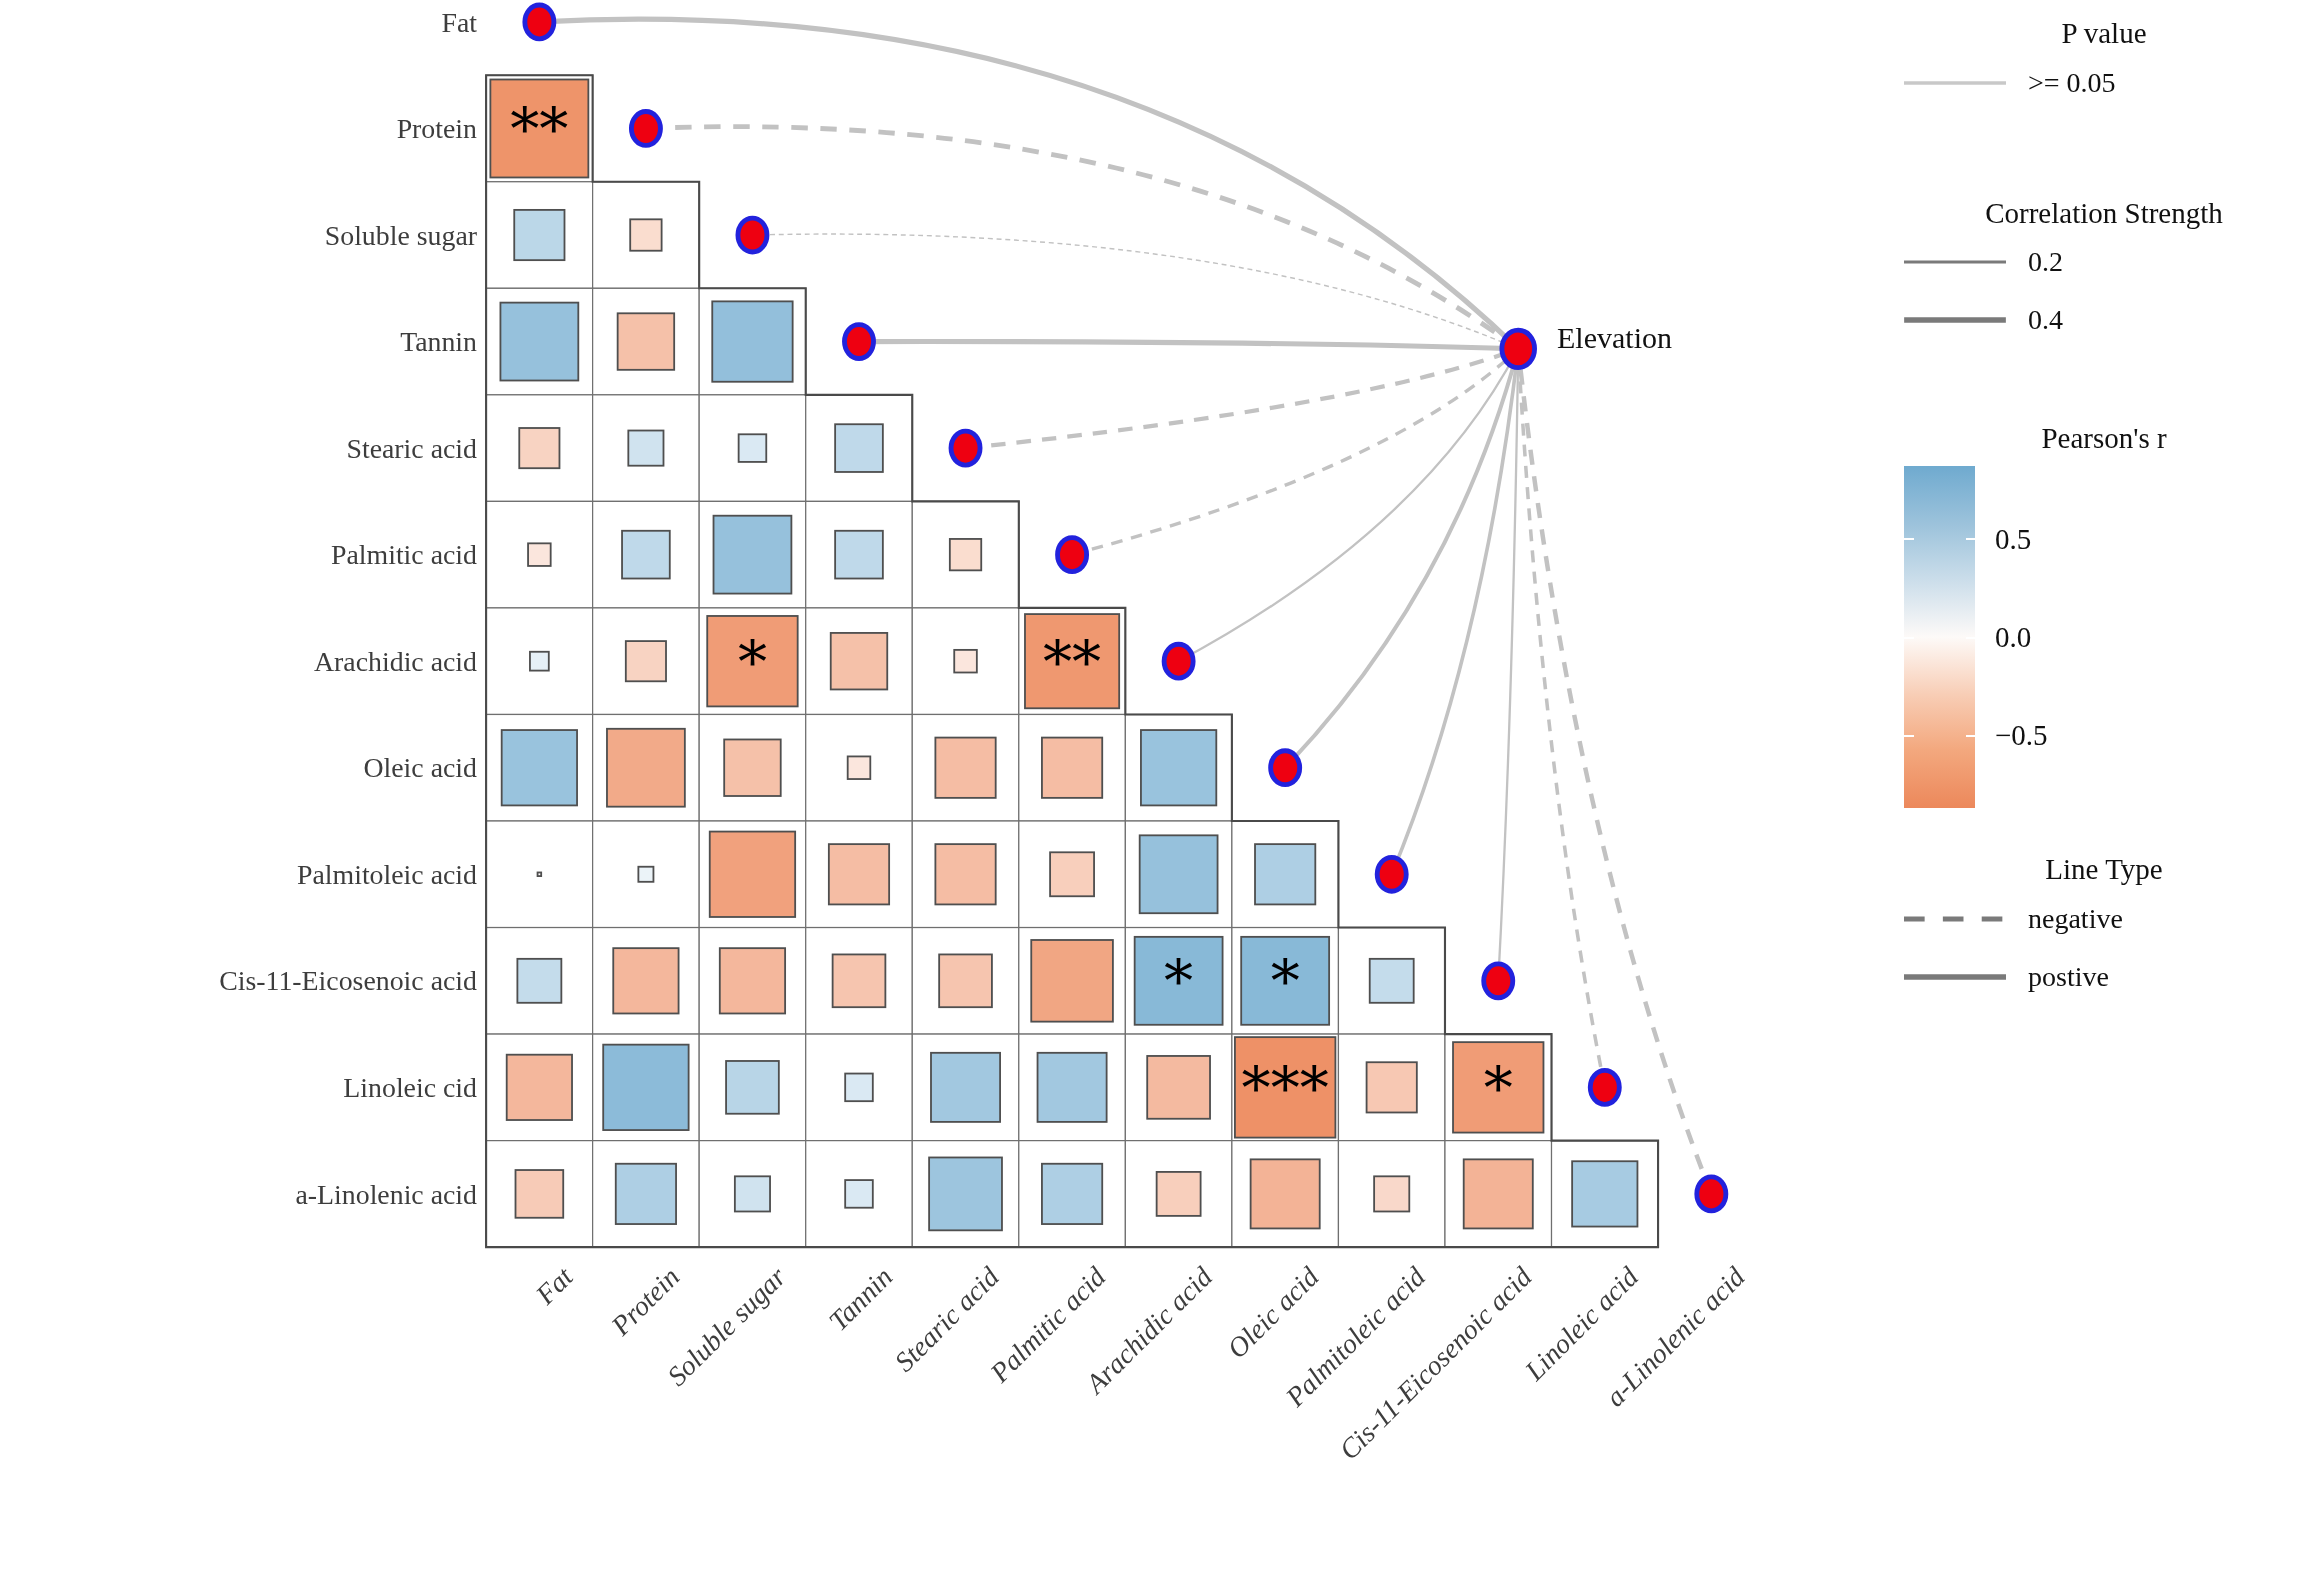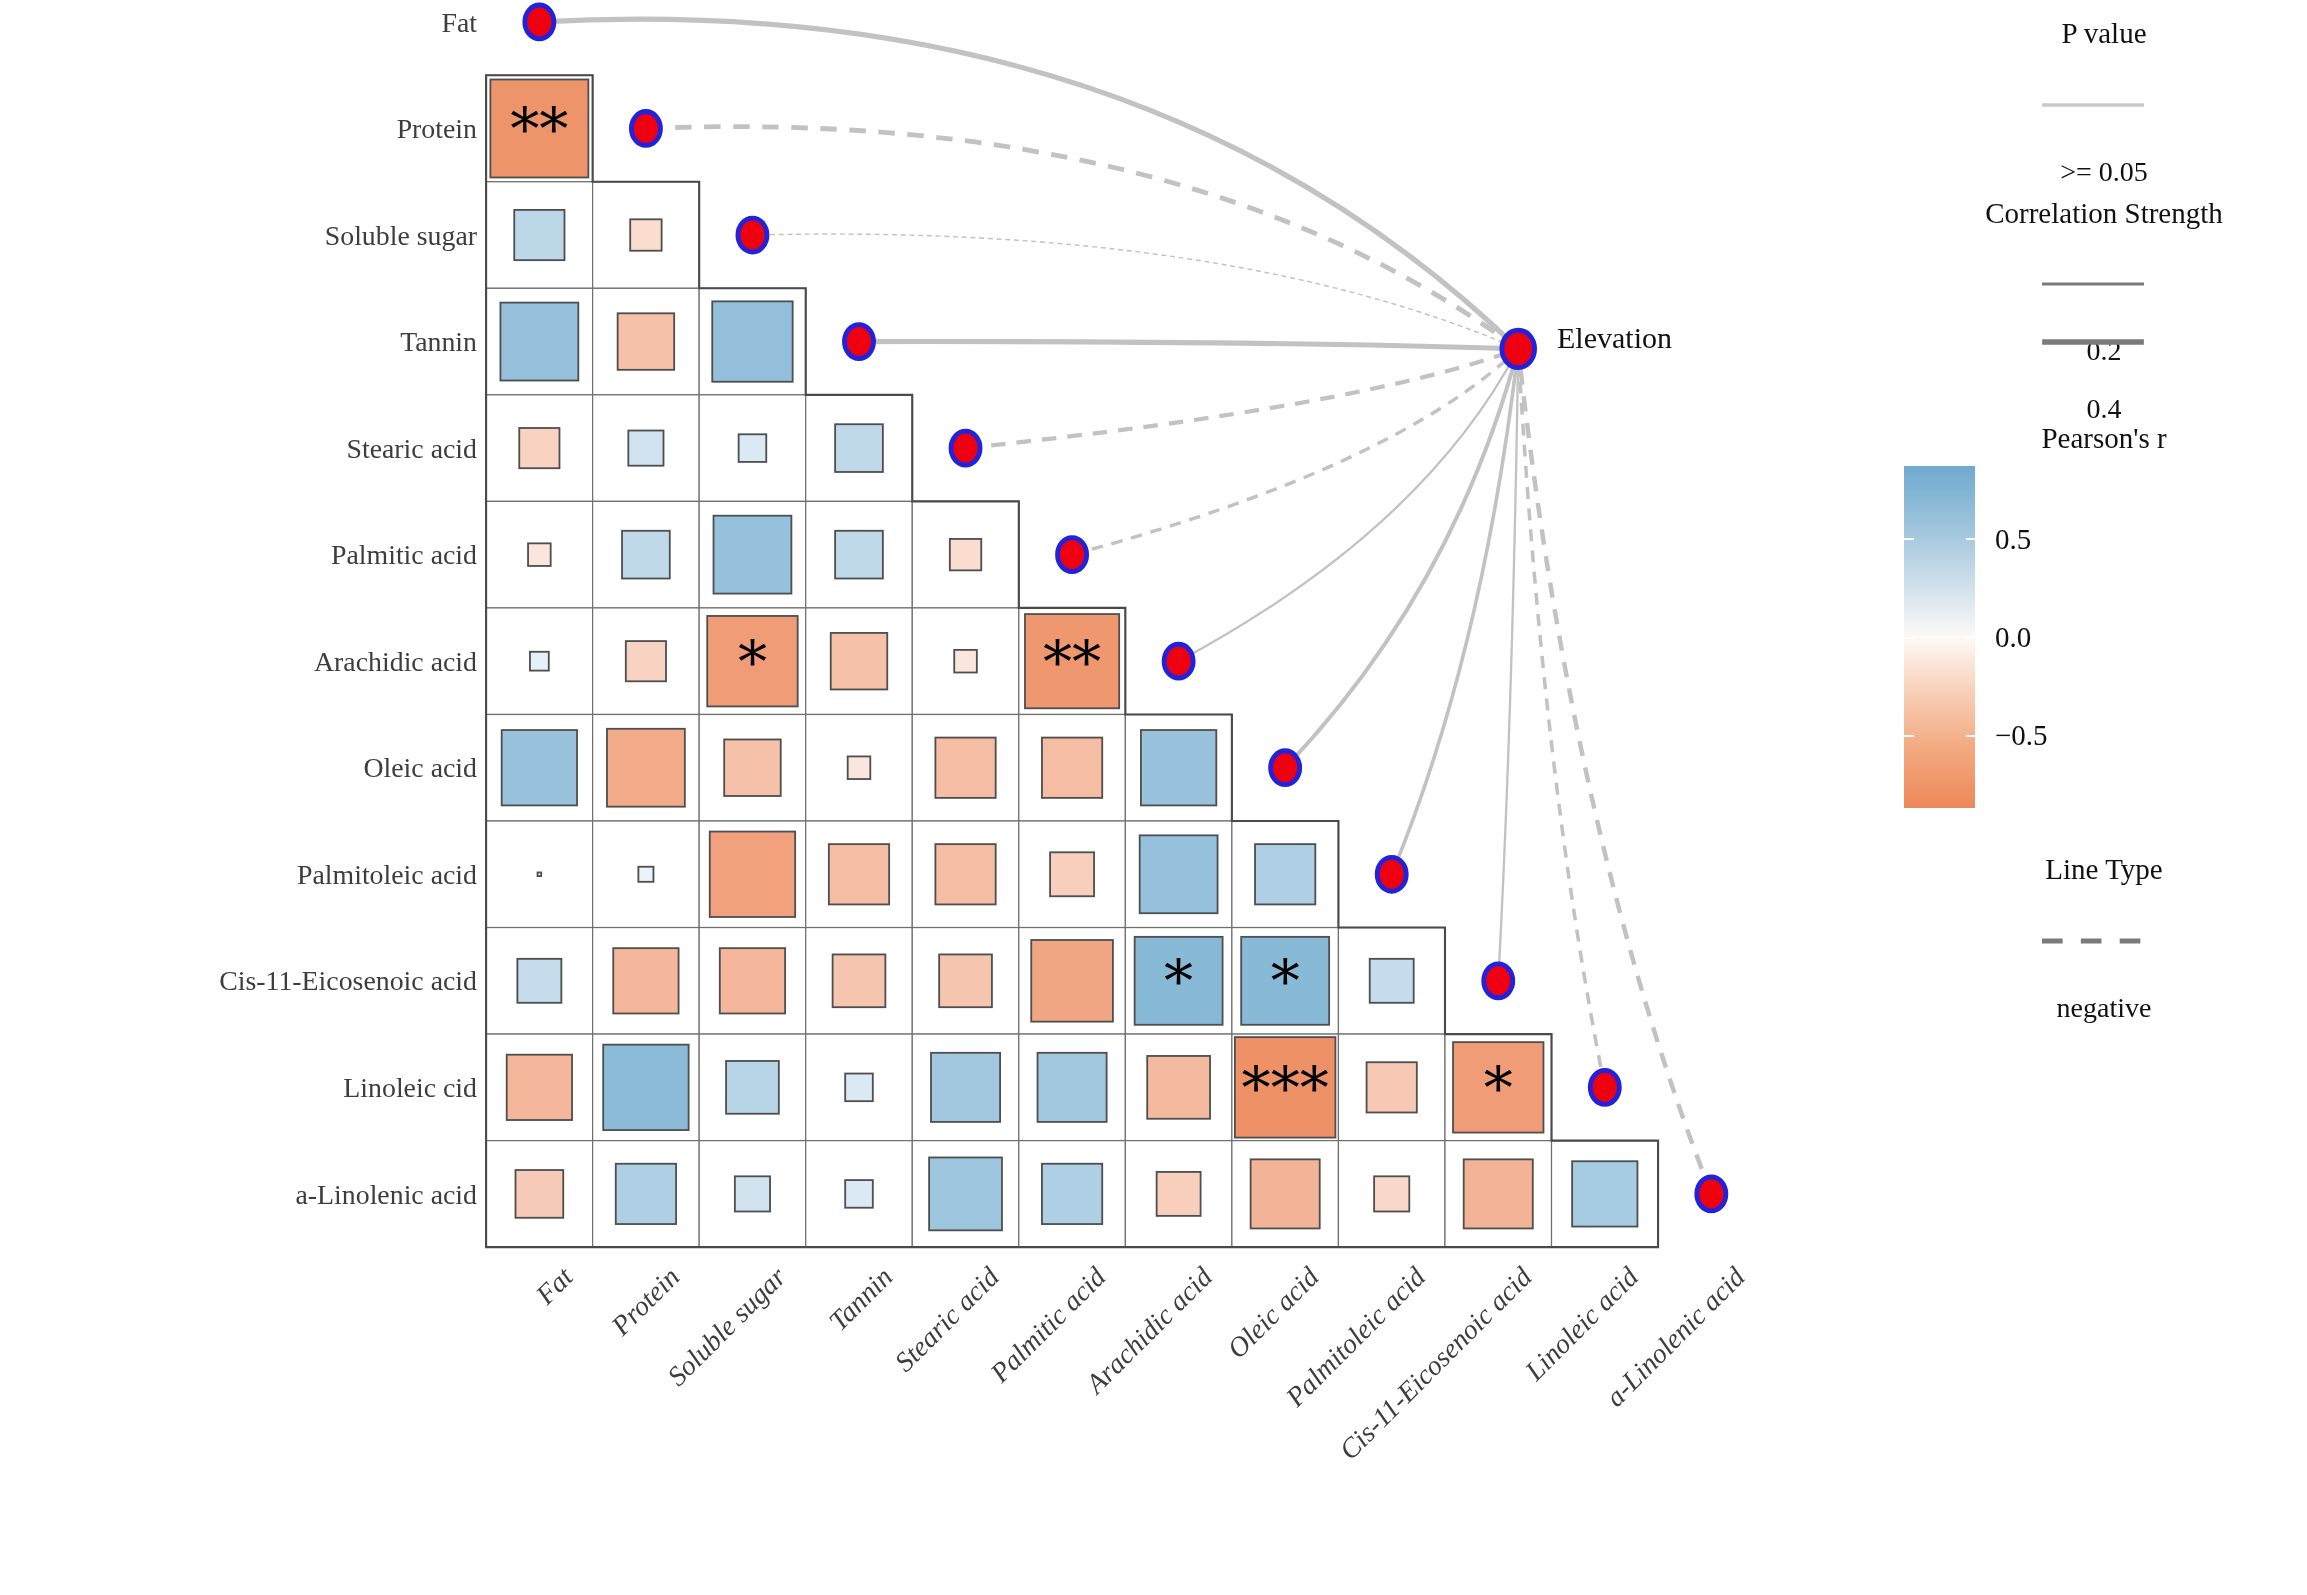--- a/index.html
+++ b/index.html
@@ -1,21 +1,21 @@
 <!DOCTYPE html>
 <html style="font-size:9.7px"><head>
 <meta charset="utf-8">
 <style>
   html,body{margin:0;padding:0;background:#ffffff;}
   #stage{position:relative;width:2307px;height:1596px;background:#ffffff;overflow:hidden;
          font-family:"Liberation Serif","DejaVu Serif",serif;}
   #plot-svg{position:absolute;left:0;top:0;}
   .legend{position:absolute;left:1904px;top:17px;width:400px;color:#1a1a1a;text-align:center;}
   .leg-title{font-size:29px;color:#111;margin:0 0 3.6px 0;}
-  .leg-row{display:flex;align-items:center;height:58px;flex-direction:column;}
+  .leg-row{display:flex;align-items:center;height:58px;}
   .leg-swatch{width:102px;height:7.3px;flex:0 0 102px;margin-right:22px;position:relative;}
   .leg-label{font-size:28px;color:#111;}
   .lt{position:absolute;left:0;top:50%;width:100%;transform:translateY(-50%);}
   .gap{height:85px;}
   .gap2{height:73px;}
   #colorbar-wrap{position:relative;height:387px;margin-top:11px;padding-left:16px;}
   #colorbar{position:absolute;left:0;top:0;width:71px;height:342px;
             background:linear-gradient(180deg,#6FAACF 0%,#9FC4DC 18%,#CADDEA 33%,#FDFAF8 50%,#F8CDB5 67%,#F3A87E 83%,#EC885B 100%);}
   .cb-tick{position:absolute;width:9.7px;height:1.8px;background:#ffffff;}
   .cb-lab{position:absolute;left:91px;font-size:29px;color:#111;transform:translateY(-50%);}
@@ -269,15 +269,23 @@
 
     <div class="leg-title">Line Type</div>
     <div class="leg-row">
       <div class="leg-swatch">
         <svg class="lt" width="102" height="8.5" viewBox="0 0 168 14">
             <line x1="0" y1="7" x2="168" y2="7" stroke="#7A7A7A" stroke-width="8" stroke-dasharray="34 30"></line>
           </svg>
       </div>
       <div class="leg-label">negative</div>
     </div>
+    <div class="leg-row">
+      <div class="leg-swatch">
+        <svg class="lt" width="102" height="8.5" viewBox="0 0 168 14">
+            <line x1="0" y1="7" x2="168" y2="7" stroke="#7A7A7A" stroke-width="9"></line>
+          </svg>
+      </div>
+      <div class="leg-label">postive</div>
+    </div>
   </div>
 </div>
 
 
 </body></html>

